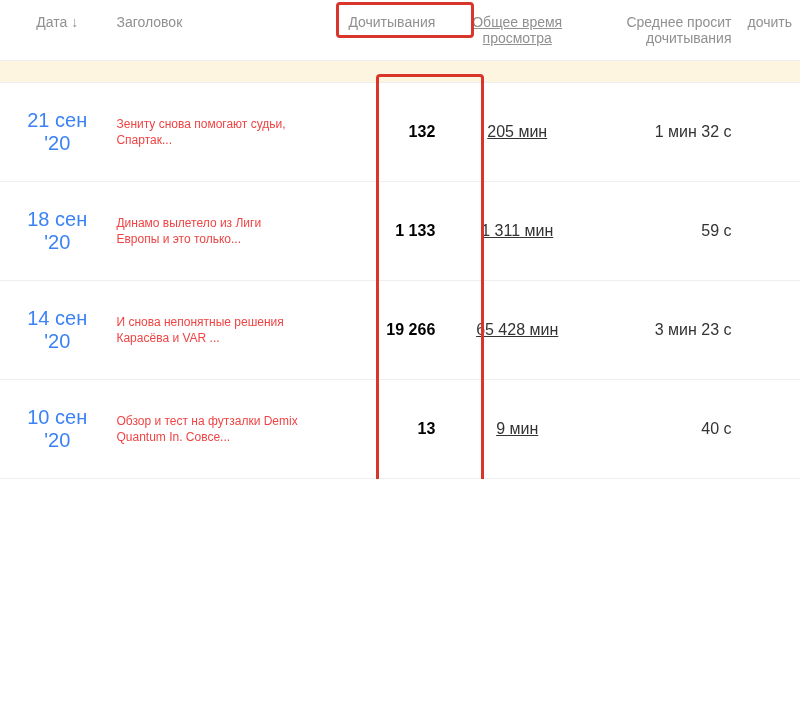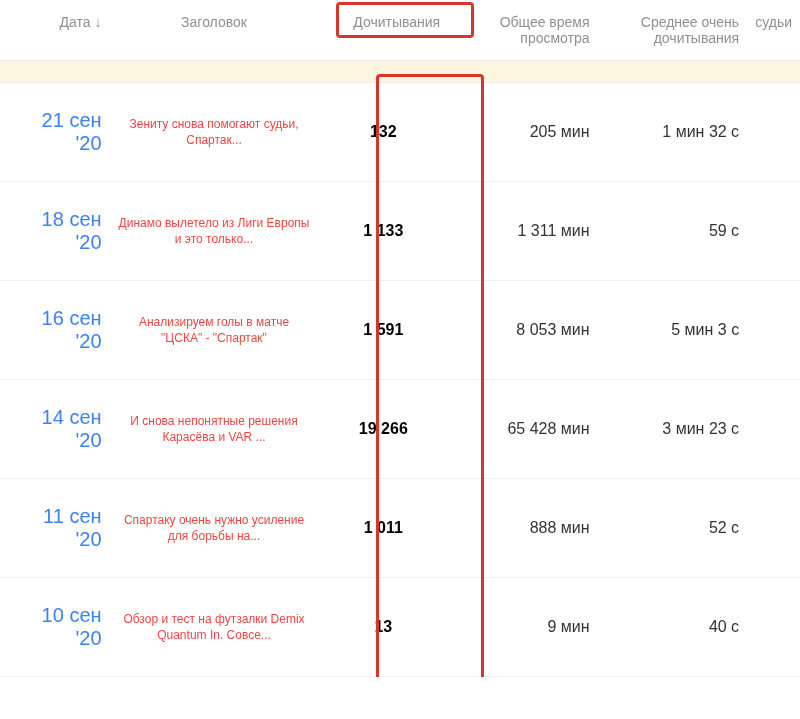--- a/index.html
+++ b/index.html
@@ -2,42 +2,42 @@
 <html><head>
   <meta charset="utf-8">
   <style>
     * { margin: 0; padding: 0; box-sizing: border-box; }
     body { font-family: Arial, Helvetica, sans-serif; font-size: 14px; color: #333; background: #fff; width: 800px; }
 
     .table { width: 100%; border-collapse: collapse; }
 
     .header-row td { padding: 14px 8px; color: #909090; font-size: 14px; vertical-align: top; border-bottom: 1px solid #eee; }
 
-    .col-date   { width: 110px; text-align: right; padding-left: 14px !important; }
-    .col-title  { width: 210px; text-align: center; }
+    .col-date   { width: 110px; text-align: center; padding-left: 14px !important; }
+    .col-title  { width: 210px; text-align: left; }
     .col-reads  { width: 130px; text-align: right; font-weight: bold; color: #000; }
-    .col-total  { width: 150px; text-align: right; }
+    .col-total  { width: 150px; text-align: center; text-decoration: underline; }
     .col-avg    { width: 150px; text-align: right; }
     .col-extra  { width: 50px;  text-align: right; }
 
     .header-row .col-date,
     .header-row .col-title,
     .header-row .col-reads,
     .header-row .col-total,
     .header-row .col-avg,
     .header-row .col-extra { font-weight: normal; color: #909090; }
 
     .sort-arrow { color: #909090; margin-left: 4px; }
 
     .yellow-row td { background: #fdf5df; height: 22px; border-bottom: 1px solid #eee; }
 
     .body-row td { padding: 26px 8px; border-bottom: 1px solid #eee; vertical-align: middle; }
     .body-row .col-date  { color: #3b82f6; font-size: 20px; }
     .body-row .col-title { color: #ef4444; font-size: 12px; line-height: 1.35; }
-    .body-row .col-reads { color: #000; font-size: 16px; font-weight: bold; text-align: center; }
+    .body-row .col-reads { color: #000; font-size: 16px; font-weight: bold; }
     .body-row .col-total,
     .body-row .col-avg   { color: #333; font-size: 16px; }
 
     
     .hl-box { position: absolute; border: 3px solid #d8362a; border-radius: 4px; pointer-events: none; }
     .hl-header { top: 2px; left: 336px; width: 138px; height: 36px; }
     .hl-column { top: 74px; left: 376px; width: 108px; height: 640px; }
 
     .wrap { position: relative; width: 800px; overflow: hidden; }
   </style>
@@ -48,22 +48,22 @@
 
   <table class="table">
     <tbody>
         <tr class="header-row">
       <td class="col-date">
         <span>Дата</span><span class="sort-arrow">↓</span>
       </td>
       <td class="col-title">Заголовок</td>
       <td class="col-reads">Дочитывания</td>
       <td class="col-total">Общее время просмотра</td>
-      <td class="col-avg">Среднее очень дочитывания</td>
-      <td class="col-extra">судьи</td>
+      <td class="col-avg">Среднее просит дочитывания</td>
+      <td class="col-extra">дочить</td>
     </tr>
 
     <tr class="yellow-row">
       <td class="col-date"></td>
           <td class="col-title"></td>
           <td class="col-reads"></td>
           <td class="col-total"></td>
           <td class="col-avg"></td>
           <td class="col-extra"></td>
     </tr>
@@ -79,47 +79,31 @@
 
     <tr class="body-row">
       <td class="col-date">18 сен '20</td>
       <td class="col-title">Динамо вылетело из Лиги Европы и это только...</td>
       <td class="col-reads">1 133</td>
       <td class="col-total">1 311 мин</td>
       <td class="col-avg">59 с</td>
       <td class="col-extra"></td>
     </tr>
 
-    <tr class="body-row">
-      <td class="col-date">16 сен '20</td>
-      <td class="col-title">Анализируем голы в матче "ЦСКА" - "Спартак"</td>
-      <td class="col-reads">1 591</td>
-      <td class="col-total">8 053 мин</td>
-      <td class="col-avg">5 мин 3 с</td>
-      <td class="col-extra"></td>
-    </tr>
 
 
     <tr class="body-row">
       <td class="col-date">14 сен '20</td>
       <td class="col-title">И снова непонятные решения Карасёва и VAR ...</td>
       <td class="col-reads">19 266</td>
       <td class="col-total">65 428 мин</td>
       <td class="col-avg">3 мин 23 с</td>
       <td class="col-extra"></td>
     </tr>
 
-    <tr class="body-row">
-      <td class="col-date">11 сен '20</td>
-      <td class="col-title">Спартаку очень нужно усиление для борьбы на...</td>
-      <td class="col-reads">1 011</td>
-      <td class="col-total">888 мин</td>
-      <td class="col-avg">52 с</td>
-      <td class="col-extra"></td>
-    </tr>
 
     <tr class="body-row">
       <td class="col-date">10 сен '20</td>
       <td class="col-title">Обзор и тест на футзалки Demix Quantum In. Совсе...</td>
       <td class="col-reads">13</td>
       <td class="col-total">9 мин</td>
       <td class="col-avg">40 с</td>
       <td class="col-extra"></td>
     </tr>
 

